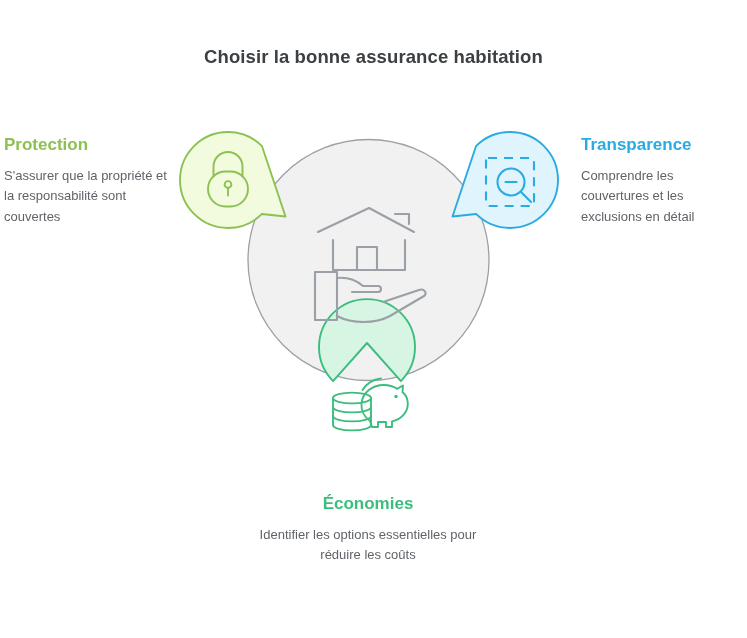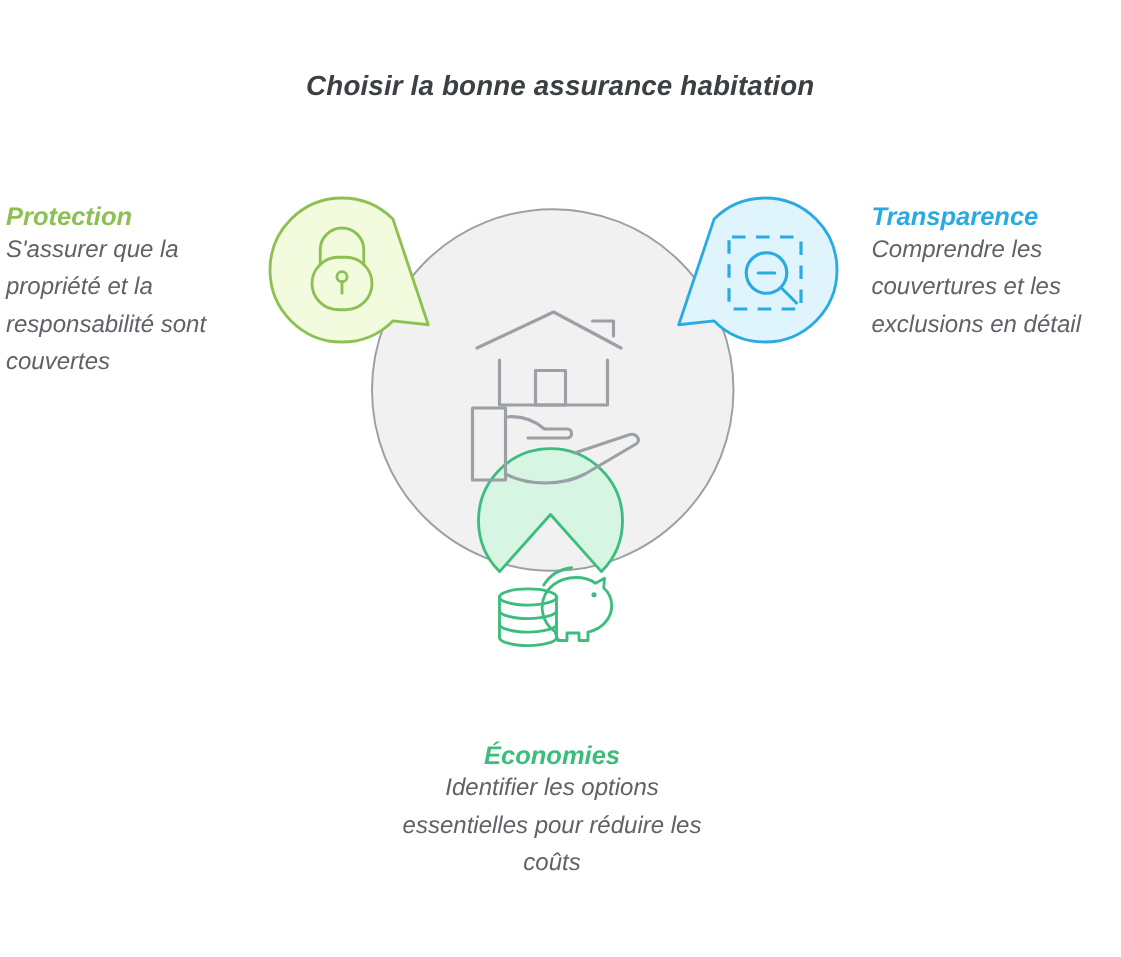--- a/index.html
+++ b/index.html
@@ -10,21 +10,20 @@
     background: #ffffff;
     font-family: "Liberation Sans", sans-serif;
     overflow: hidden;
     position: relative;
   }
 
   #infographic {
     position: relative;
     width: 660px;
     height: 638px;
-    font-style: italic;
   }
 
   
   #page-title {
     position: absolute;
     left: 0;
     top: 46px;
     width: 747px;
     text-align: center;
     font-size: 18.5px;
@@ -41,24 +40,24 @@
   }
 
   
   .node-heading {
     font-size: 17px;
     font-weight: bold;
     line-height: 1.25;
   }
 
   .node-body {
-    font-size: 16px;
+    font-size: 13px;
     line-height: 1.55;
     color: #5f6368;
-    margin-top: 0;
+    margin-top: 11px;
   }
 
   #label-protection {
     position: absolute;
     left: 4px;
     top: 134px;
     width: 168px;
   }
   #label-protection .node-heading { color: #8cc152; }
 

